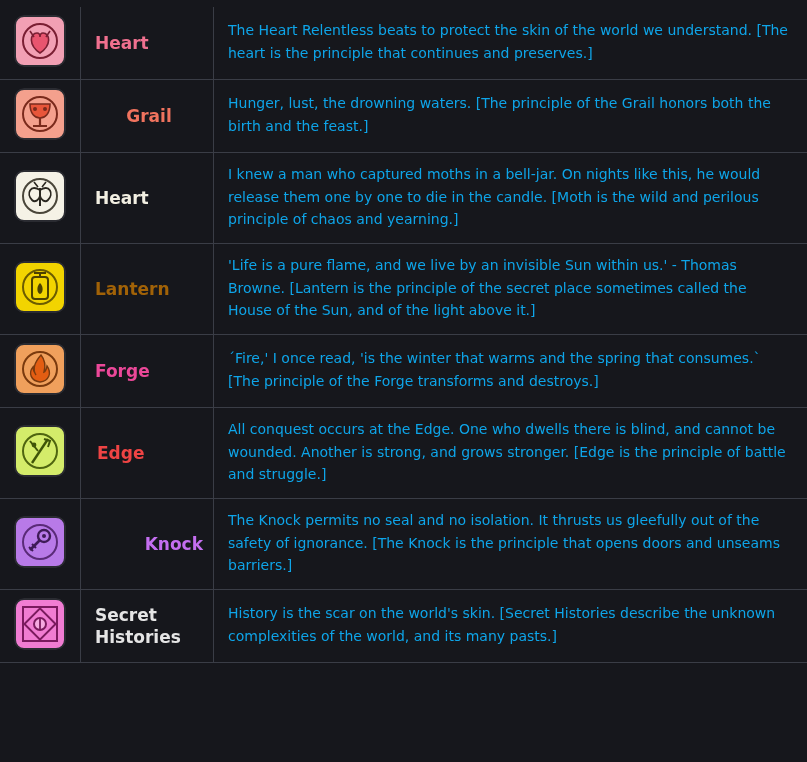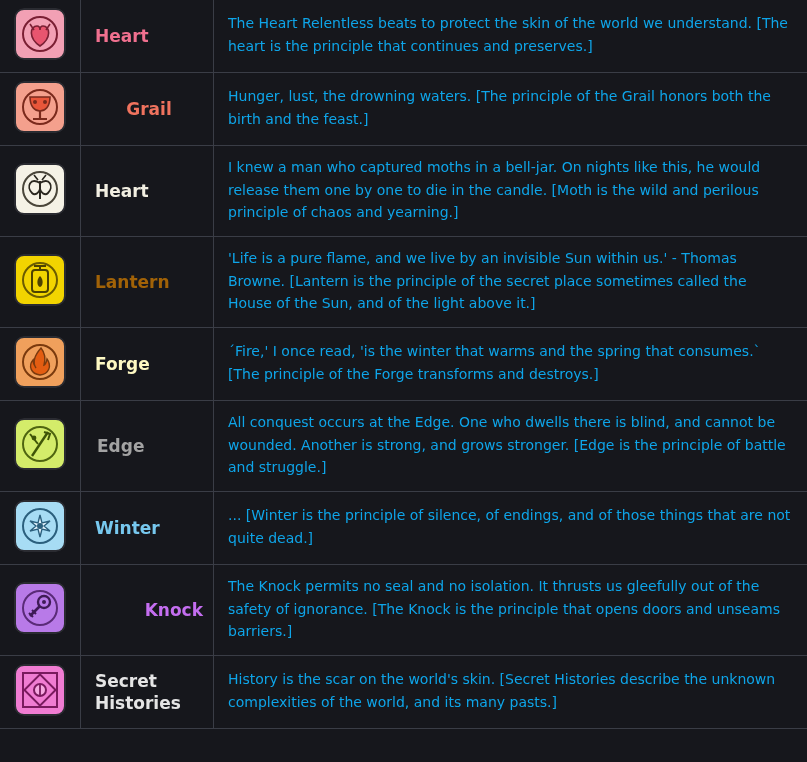--- a/index.html
+++ b/index.html
@@ -11,20 +11,21 @@
     width: 807px;
     height: 762px;
     font-family: "DejaVu Sans", "Liberation Sans", sans-serif;
     color: #e8e8ec;
     overflow: hidden;
   }
   table.principles {
     width: 807px;
     border-collapse: collapse;
     table-layout: fixed;
+    margin-top: 7px;
   }
   table.principles tr {
     border-bottom: 1px solid #3a3d46;
   }
   td {
     vertical-align: middle;
     padding: 0;
   }
   td.icon-cell {
     width: 80px;
@@ -105,44 +106,34 @@
           </svg></td>
         <td class="name-cell" style="color: #a16207;">Lantern</td>
         <td class="desc-cell">'Life is a pure flame, and we live by an invisible Sun within us.' - Thomas Browne. [Lantern is the principle of the secret place sometimes called the House of the Sun, and of the light above it.]</td>
       </tr>
       <tr>
         <td class="icon-cell"><svg class="sigil" width="52" height="52" viewBox="0 0 52 52">
             <rect x="1" y="1" width="50" height="50" rx="9" fill="#f0a05c" stroke="#2a2b31" stroke-width="2"></rect>
             <circle cx="26" cy="26" r="17" fill="none" stroke="#7a3a0e" stroke-width="2"></circle>
                <path d="M27 12 C20 20 18 26 22 32 C19 28 19 24 19 24 C14 30 17 38 26 39 C35 38 38 30 33 23 C32 28 30 29 30 29 C32 22 31 17 27 12Z" fill="#e35d12" stroke="#7a3a0e" stroke-width="1.4"></path>
           </svg></td>
-        <td class="name-cell" style="color: #fef9c3;">Forge</td>
+        <td class="name-cell" style="color: #ec4899;">Forge</td>
         <td class="desc-cell">´Fire,' I once read, 'is the winter that warms and the spring that consumes.` [The principle of the Forge transforms and destroys.]</td>
       </tr>
       <tr>
         <td class="icon-cell"><svg class="sigil" width="52" height="52" viewBox="0 0 52 52">
             <rect x="1" y="1" width="50" height="50" rx="9" fill="#d4ec6a" stroke="#2a2b31" stroke-width="2"></rect>
             <circle cx="26" cy="26" r="17" fill="none" stroke="#4f6510" stroke-width="2"></circle>
                <path d="M18 38 L34 14" stroke="#3f5408" stroke-width="2.4"></path>
                <path d="M30 14 L36 16 L34 22" fill="none" stroke="#3f5408" stroke-width="2"></path>
                <path d="M16 16 L24 26" stroke="#3f5408" stroke-width="2"></path>
                <circle cx="20" cy="20" r="2.4" fill="#3f5408"></circle>
           </svg></td>
-        <td class="name-cell" style="color: #a3a3a3; padding-left: 16px;">Edge</td>
+        <td class="name-cell" style="color: #ef4444; padding-left: 16px;">Edge</td>
         <td class="desc-cell">All conquest occurs at the Edge. One who dwells there is blind, and cannot be wounded. Another is strong, and grows stronger. [Edge is the principle of battle and struggle.]</td>
-      </tr>
-      <tr>
-        <td class="icon-cell"><svg class="sigil" width="52" height="52" viewBox="0 0 52 52">
-            <rect x="1" y="1" width="50" height="50" rx="9" fill="#a7dcf4" stroke="#2a2b31" stroke-width="2"></rect>
-            <circle cx="26" cy="26" r="17" fill="none" stroke="#2b5f7d" stroke-width="2"></circle>
-               <path d="M26 15 L28 23 L36 21 L30 26 L36 31 L28 29 L26 37 L24 29 L16 31 L22 26 L16 21 L24 23 Z" fill="#e8f6ff" stroke="#2b5f7d" stroke-width="1.4"></path>
-               <circle cx="26" cy="26" r="3" fill="#2b5f7d"></circle>
-          </svg></td>
-        <td class="name-cell" style="color: rgb(119, 200, 238);">Winter</td>
-        <td class="desc-cell">... [Winter is the principle of silence, of endings, and of those things that are not quite dead.]</td>
       </tr>
       <tr>
         <td class="icon-cell"><svg class="sigil" width="52" height="52" viewBox="0 0 52 52">
             <rect x="1" y="1" width="50" height="50" rx="9" fill="#b87ae8" stroke="#2a2b31" stroke-width="2"></rect>
             <circle cx="26" cy="26" r="17" fill="none" stroke="#5a2b78" stroke-width="2"></circle>
                <circle cx="30" cy="20" r="6" fill="none" stroke="#3f1b57" stroke-width="2.4"></circle>
                <path d="M26 24 L16 34" stroke="#3f1b57" stroke-width="2.6"></path>
                <path d="M18 28 L22 32 M15 31 L19 35" stroke="#3f1b57" stroke-width="2"></path>
                <circle cx="30" cy="20" r="2" fill="#3f1b57"></circle>
           </svg></td>

